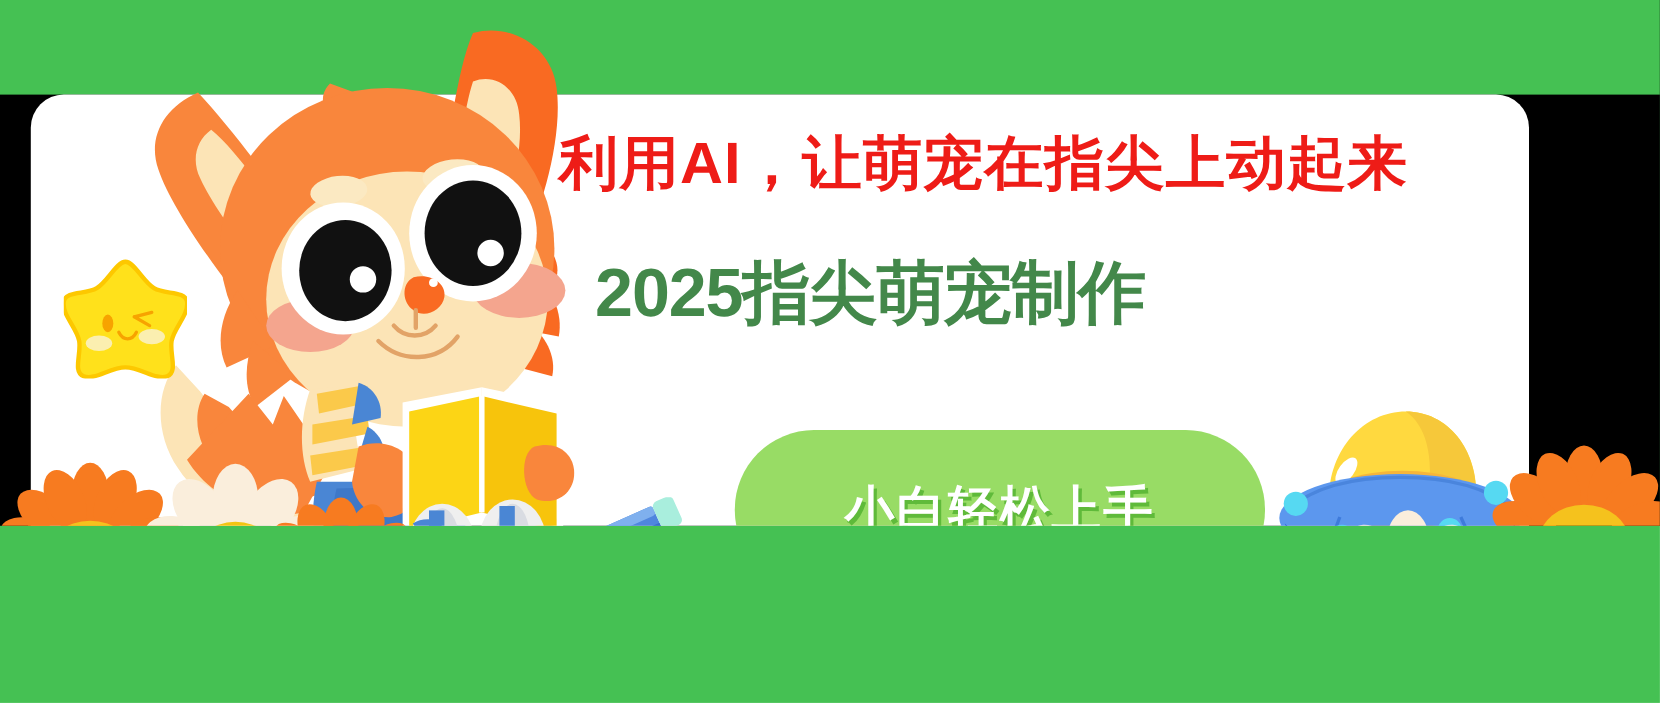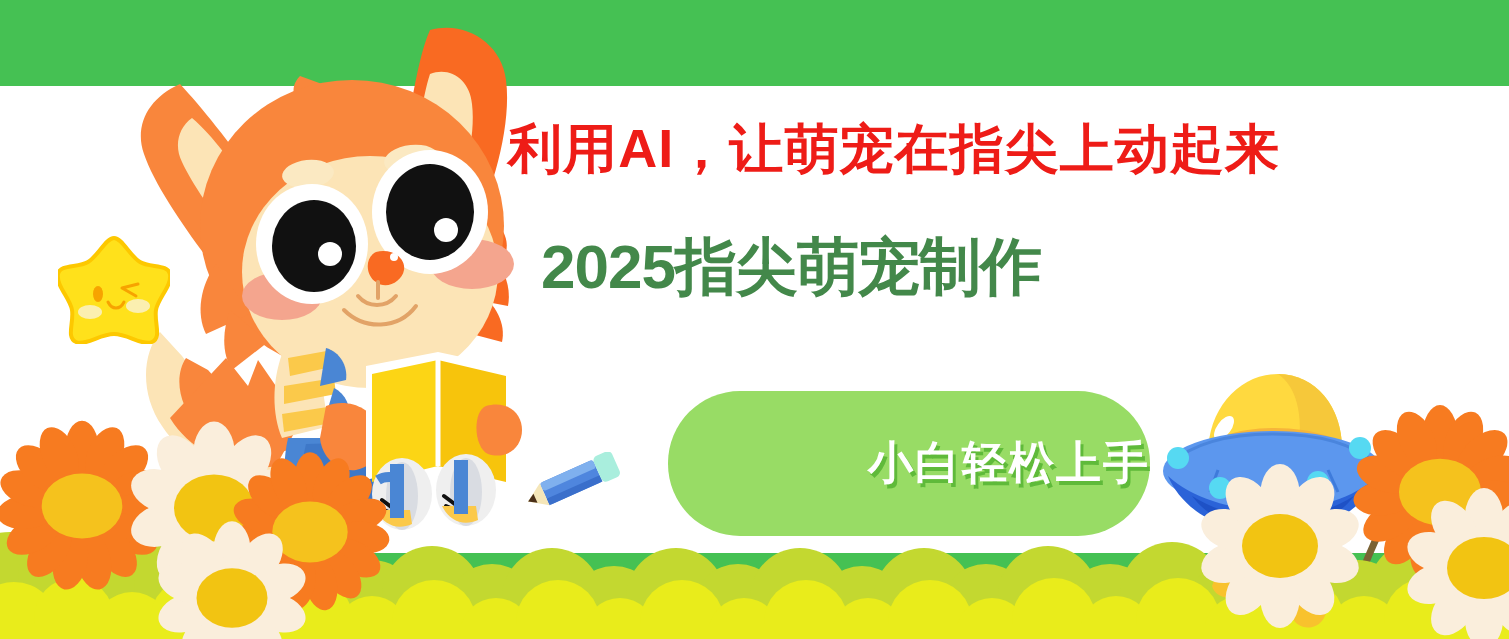--- a/index.html
+++ b/index.html
@@ -1,21 +1,21 @@
 <!DOCTYPE html>
 <html><head>
 <meta charset="utf-8">
 <style>
   html,body{margin:0;padding:0;}
   body{
     width:1509px;height:639px;overflow:hidden;
     font-family:"Liberation Sans","DejaVu Sans",sans-serif;
     background:#45C153;
   }
-  #poster{position:relative;width:1509px;height:639px;overflow:hidden;background:#ffffff;}
+  #poster{position:relative;width:1509px;height:478px;overflow:hidden;background:#000000;}
 
   
   .grass-band{position:absolute;left:0;width:1509px;background:#45C153;}
   .band-top{top:0;height:86px;}
   .band-bottom{top:553px;height:86px;}
 
   
   .card{
     position:absolute;left:28px;top:86px;width:1362px;height:467px;
     background:#ffffff;border-radius:30px;
@@ -29,21 +29,21 @@
     transform:scaleX(1.02);transform-origin:left center;
   }
   .maintitle{
     position:absolute;left:541px;top:236px;
     font-size:62px;line-height:1;font-weight:bold;
     color:#43884A;letter-spacing:-1px;white-space:nowrap;
   }
   .pill{
     position:absolute;left:668px;top:391px;width:482px;height:145px;
     background:#98DC65;border-radius:72px;
-    display:flex;flex-direction:column;align-items:flex-end;justify-content:center;
+    display:flex;flex-direction:column;align-items:center;justify-content:center;
   }
   .pill-line{
     font-size:45px;line-height:1.22;font-weight:bold;color:#ffffff;
     text-shadow:3px 4px 0 #5FBA3A;letter-spacing:2px;white-space:nowrap;
   }
 
   
   .star-wrap{position:absolute;left:58px;top:232px;width:112px;height:112px;}
 
   

